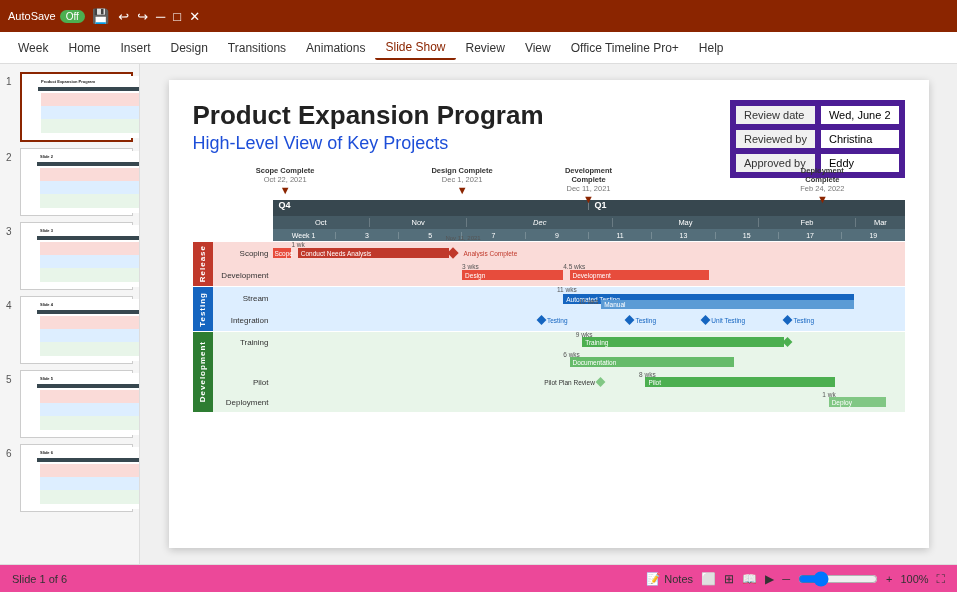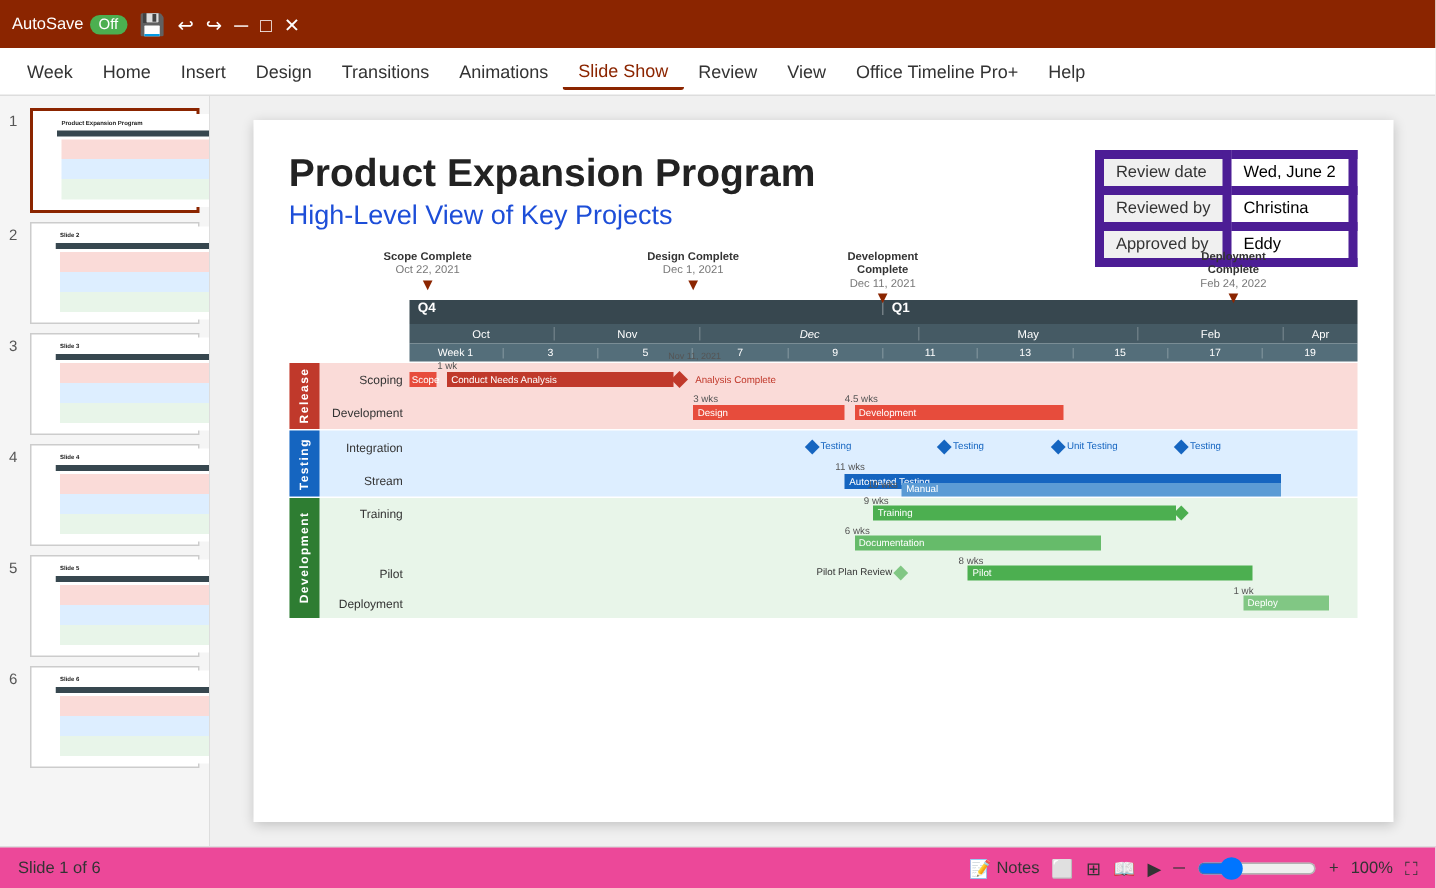--- a/index.html
+++ b/index.html
@@ -284,21 +284,21 @@
           <div style="width:50%; color:white; font-size:9px; font-weight:bold; padding-left:6px; border-right:1px solid rgba(255,255,255,0.3);">Q4</div>
           <div style="width:50%; color:white; font-size:9px; font-weight:bold; padding-left:6px;">Q1</div>
         </div>
 
         <div style="display:flex; margin-left:80px; background:#455A64; height:13px; align-items:center;">
           <div style="flex:1; color:white; font-size:7.5px; text-align:center; border-right:1px solid rgba(255,255,255,0.2);">Oct</div>
           <div style="flex:1; color:white; font-size:7.5px; text-align:center; border-right:1px solid rgba(255,255,255,0.2);">Nov</div>
           <div style="flex:1.5; color:white; font-size:7.5px; text-align:center; border-right:1px solid rgba(255,255,255,0.2);font-style:italic;">Dec</div>
           <div style="flex:1.5; color:white; font-size:7.5px; text-align:center; border-right:1px solid rgba(255,255,255,0.2);">May</div>
           <div style="flex:1; color:white; font-size:7.5px; text-align:center; border-right:1px solid rgba(255,255,255,0.2);">Feb</div>
-          <div style="flex:0.5; color:white; font-size:7.5px; text-align:center;">Apr</div>
+          <div style="flex:0.5; color:white; font-size:7.5px; text-align:center;">Mar</div>
         </div>
 
         <div style="display:flex; margin-left:80px; background:#546E7A; height:12px; align-items:center;">
           <div style="flex:1; color:white; font-size:7px; text-align:center; border-right:1px solid rgba(255,255,255,0.2);">Week 1</div>
           <div style="flex:1; color:white; font-size:7px; text-align:center; border-right:1px solid rgba(255,255,255,0.2);">3</div>
           <div style="flex:1; color:white; font-size:7px; text-align:center; border-right:1px solid rgba(255,255,255,0.2);">5</div>
           <div style="flex:1; color:white; font-size:7px; text-align:center; border-right:1px solid rgba(255,255,255,0.2);">7</div>
           <div style="flex:1; color:white; font-size:7px; text-align:center; border-right:1px solid rgba(255,255,255,0.2);">9</div>
           <div style="flex:1; color:white; font-size:7px; text-align:center; border-right:1px solid rgba(255,255,255,0.2);">11</div>
           <div style="flex:1; color:white; font-size:7px; text-align:center; border-right:1px solid rgba(255,255,255,0.2);">13</div>
@@ -350,51 +350,51 @@
           </div>
         </div>
 
         <div style="display:flex; background:#DDEEFF; margin-top:1px;">
           <div style="width:20px; background:#1565C0; display:flex; align-items:center; justify-content:center;">
             <span style="writing-mode:vertical-rl; transform:rotate(180deg); color:white; font-size:8px; font-weight:bold; letter-spacing:1px;">Testing</span>
           </div>
           <div style="flex:1;">
 
             <div style="display:flex; height:22px; align-items:center; padding:1px 0;">
+              <div style="width:60px; font-size:8px; text-align:right; padding-right:4px; color:#333;">Stream</div>
+              <div style="flex:1; position:relative; height:100%;">
+                <div style="position:absolute; left:45%; top:-2px; font-size:6.5px; color:#555;">11 wks</div>
+                <div style="position:absolute; left:46%; width:46%; height:10px; top:30%; background:#1565C0; display:flex; align-items:center; padding:0 3px;">
+                  <span style="font-size:6.5px; color:white;">Automated Testing</span>
+                </div>
+                <div style="position:absolute; left:50%; top:50%; font-size:6.5px; color:#555; transform:translateX(-50%);">10 wks</div>
+                <div style="position:absolute; left:52%; width:40%; height:9px; top:60%; background:#5B9BD5; display:flex; align-items:center; padding:0 3px;">
+                  <span style="font-size:6.5px; color:white;">Manual</span>
+                </div>
+              </div>
+            </div>
+
+            <div style="display:flex; height:22px; align-items:center; padding:1px 0;">
               <div style="width:60px; font-size:8px; text-align:right; padding-right:4px; color:#333;">Integration</div>
               <div style="flex:1; position:relative; height:100%;">
                 <div style="position:absolute; left:42%; top:50%; transform:translateY(-50%); display:flex; align-items:center; gap:2px;">
                   <div style="width:7px; height:7px; background:#1565C0; transform:rotate(45deg);"></div>
                   <span style="font-size:6.5px; color:#1565C0;">Testing</span>
                 </div>
                 <div style="position:absolute; left:56%; top:50%; transform:translateY(-50%); display:flex; align-items:center; gap:2px;">
                   <div style="width:7px; height:7px; background:#1565C0; transform:rotate(45deg);"></div>
                   <span style="font-size:6.5px; color:#1565C0;">Testing</span>
                 </div>
                 <div style="position:absolute; left:68%; top:50%; transform:translateY(-50%); display:flex; align-items:center; gap:2px;">
                   <div style="width:7px; height:7px; background:#1565C0; transform:rotate(45deg);"></div>
                   <span style="font-size:6.5px; color:#1565C0;">Unit Testing</span>
                 </div>
                 <div style="position:absolute; left:81%; top:50%; transform:translateY(-50%); display:flex; align-items:center; gap:2px;">
                   <div style="width:7px; height:7px; background:#1565C0; transform:rotate(45deg);"></div>
                   <span style="font-size:6.5px; color:#1565C0;">Testing</span>
-                </div>
-              </div>
-            </div>
-
-            <div style="display:flex; height:22px; align-items:center; padding:1px 0;">
-              <div style="width:60px; font-size:8px; text-align:right; padding-right:4px; color:#333;">Stream</div>
-              <div style="flex:1; position:relative; height:100%;">
-                <div style="position:absolute; left:45%; top:-2px; font-size:6.5px; color:#555;">11 wks</div>
-                <div style="position:absolute; left:46%; width:46%; height:10px; top:30%; background:#1565C0; display:flex; align-items:center; padding:0 3px;">
-                  <span style="font-size:6.5px; color:white;">Automated Testing</span>
-                </div>
-                <div style="position:absolute; left:50%; top:50%; font-size:6.5px; color:#555; transform:translateX(-50%);">10 wks</div>
-                <div style="position:absolute; left:52%; width:40%; height:9px; top:60%; background:#5B9BD5; display:flex; align-items:center; padding:0 3px;">
-                  <span style="font-size:6.5px; color:white;">Manual</span>
                 </div>
               </div>
             </div>
           </div>
         </div>
 
         <div style="display:flex; background:#E8F5E9; margin-top:1px;">
           <div style="width:20px; background:#2E7D32; display:flex; align-items:center; justify-content:center;">
             <span style="writing-mode:vertical-rl; transform:rotate(180deg); color:white; font-size:8px; font-weight:bold; letter-spacing:1px;">Development</span>
           </div>

